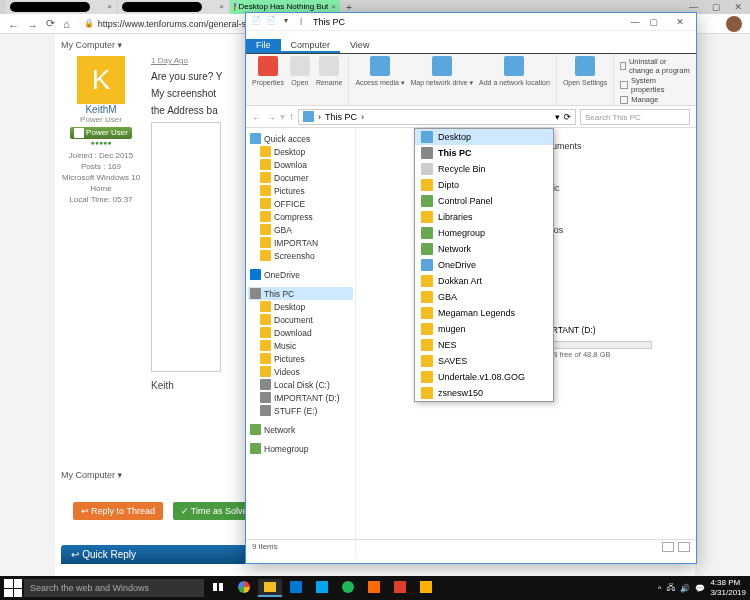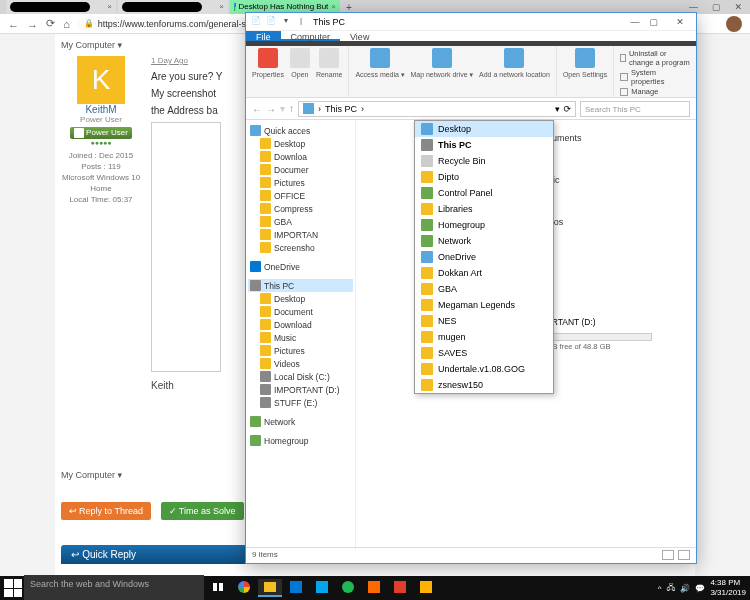--- a/index.html
+++ b/index.html
@@ -37,35 +37,35 @@
 
 .post-body{flex:1;font-size:10px;color:#333;padding-left:10px;}
 .timestamp{font-size:8px;color:#888;text-decoration:underline;}
 .post-body p{margin-top:6px;}
 .shot{margin-top:6px;width:70px;height:250px;border:1px solid #ccc;background:#fff;}
 .sig{margin-top:8px;color:#444;}
 
 .bottom-crumb{position:absolute;bottom:120px;left:6px;font-size:9px;color:#555;}
 .btn-row{position:absolute;bottom:80px;left:6px;display:flex;gap:10px;}
 .btn-row .b{font-size:9px;color:#fff;padding:4px 8px;border-radius:2px;}
-.b.orange{background:#e8762d;}
+.b.orange{background:#e8762d;margin-left:12px;}
 .b.green{background:#4a9a3f;}
 .qr-bar{position:absolute;bottom:36px;left:6px;right:6px;background:linear-gradient(#1a6fb0,#0d4d7e);color:#fff;font-size:10px;padding:4px 10px;border-radius:3px 3px 0 0;}
 .scroll-top{position:absolute;right:10px;bottom:60px;width:26px;height:26px;background:#0d6fb8;color:#fff;text-align:center;line-height:26px;}
 
 
 .explorer{position:absolute; top:12px; left:245px; width:452px; height:552px; background:#fff; border:1px solid #4a90d9; box-shadow:0 4px 18px rgba(0,0,0,.3);}
 .exp-title{height:18px;background:#fff;display:flex;align-items:center;font-size:9px;padding:0 4px;border-bottom:1px solid #eee;}
 .exp-title .qat{display:flex;gap:3px;}
 .exp-title .qat span{width:12px;height:12px;display:inline-block;text-align:center;font-size:8px;color:#555;}
 .exp-title .tit{margin-left:6px;}
 .exp-title .win-ctrl{margin-left:auto;display:flex;gap:10px;font-size:9px;color:#555;}
 .exp-title .win-ctrl .close{width:24px;text-align:center;}
 
-.ribbon-tabs{height:15px;display:flex;font-size:9px;border-bottom:5px solid #404040;}
+.ribbon-tabs{height:15px;display:flex;font-size:9px;border-bottom:1px solid #404040;margin-top:8px;}
 .ribbon-tabs .rt{padding:1px 10px;color:#444;}
 .ribbon-tabs .rt.file{background:#1979ca;color:#fff;}
 .ribbon-tabs .rt.active{border-bottom:2px solid #1979ca;}
 
 .ribbon{height:52px;background:#f5f5f5;display:flex;border-bottom:1px solid #ddd;}
 .rgroup{border-right:1px solid #e4e4e4;padding:2px 6px;display:flex;gap:6px;align-items:flex-start;}
 .rbtn{text-align:center;font-size:7px;color:#555;line-height:9px;}
 .rbtn .ic{display:block;width:20px;height:20px;margin:0 auto 2px;background:#ddd;border-radius:2px;}
 .rbtn .ic.red{background:#e74c3c;}
 .rbtn .ic.blue{background:#5aa7de;}
@@ -106,29 +106,29 @@
 
 .dropdown{position:absolute;top:0;left:58px;width:140px;background:#fff;border:1px solid #999;box-shadow:2px 2px 6px rgba(0,0,0,.25);font-size:9px;z-index:10;}
 .dd-item{display:flex;align-items:center;gap:5px;padding:2px 6px;}
 .dd-item.hover{background:#cde8ff;}
 .dd-item .dic{width:12px;height:12px;background:#f5bd1f;border-radius:1px;flex-shrink:0;}
 .dd-item .dic.pc{background:#888;}
 .dd-item .dic.desk{background:#5aa7de;}
 .dd-item .dic.bin{background:#ccc;}
 .dd-item .dic.ctrl{background:#6aa84f;}
 
-.exp-status{position:absolute;bottom:0;left:0;right:0;height:16px;border-top:1px solid #ddd;font-size:8px;color:#555;padding:2px 6px;display:flex;justify-content:space-between;}
+.exp-status{position:absolute;bottom:0;left:0;right:0;height:24px;border-top:1px solid #ddd;font-size:8px;color:#555;padding:2px 6px;display:flex;justify-content:space-between;}
 .exp-status .views{display:flex;gap:4px;}
 .exp-status .views span{width:12px;height:10px;border:1px solid #aaa;}
 
 
 .taskbar{position:absolute;bottom:0;left:0;right:0;height:24px;background:#101010;display:flex;align-items:center;padding:0 4px;gap:2px;}
 .taskbar .start{width:18px;height:18px;display:grid;grid-template:1fr 1fr/1fr 1fr;gap:1px;}
 .taskbar .start span{background:#fff;}
-.taskbar .searchw{flex:0 0 180px;height:26px;background:#333;color:#aaa;font-size:9px;line-height:18px;padding:0 6px;}
+.taskbar .searchw{flex:0 0 180px;height:18px;background:#333;color:#aaa;font-size:9px;line-height:18px;padding:0 6px;}
 .taskbar .tic{width:24px;height:18px;border-bottom:2px solid transparent;display:flex;align-items:center;justify-content:center;}
 .taskbar .tic.active{border-bottom-color:#56a0d3;background:#2a2a2a;}
 .taskbar .tray{margin-left:auto;display:flex;align-items:center;gap:5px;color:#fff;font-size:8px;}
 .taskbar .clock{line-height:10px;font-size:8px;}
 
 svg.icon{width:14px;height:14px;}
 </style>
 </head>
 <body>
 
@@ -175,21 +175,21 @@
 
       <div class="post">
         <div class="user-col">
           <div class="avatar">K</div>
           <div class="uname">KeithM</div>
           <div class="urank">Power User</div>
           <div class="badge"><span class="win"></span><span>Power User</span></div>
           <div style="color:#4a9a3f;font-size:7px">●●●●●</div>
           <div class="ustat">
             <div>Joined : Dec 2015</div>
-            <div>Posts : 119</div>
+            <div>Posts : 169</div>
             <div>Microsoft Windows 10 Home</div>
             <div>Local Time: 05:37</div>
           </div>
         </div>
         <div class="post-body">
           <div class="timestamp">1 Day Ago</div>
           <p>Are you sure? Y</p>
           <p>My screenshot</p>
           <p>the Address ba</p>
           <div class="shot"></div>
@@ -448,25 +448,25 @@
           <div class="dd-item">
             <span class="dic fold"></span>
             <span>GBA</span>
           </div>
           <div class="dd-item">
             <span class="dic fold"></span>
             <span>Megaman Legends</span>
           </div>
           <div class="dd-item">
             <span class="dic fold"></span>
+            <span>mugen</span>
+          </div>
+          <div class="dd-item">
+            <span class="dic fold"></span>
             <span>NES</span>
-          </div>
-          <div class="dd-item">
-            <span class="dic fold"></span>
-            <span>mugen</span>
           </div>
           <div class="dd-item">
             <span class="dic fold"></span>
             <span>SAVES</span>
           </div>
           <div class="dd-item">
             <span class="dic fold"></span>
             <span>Undertale.v1.08.GOG</span>
           </div>
           <div class="dd-item">

